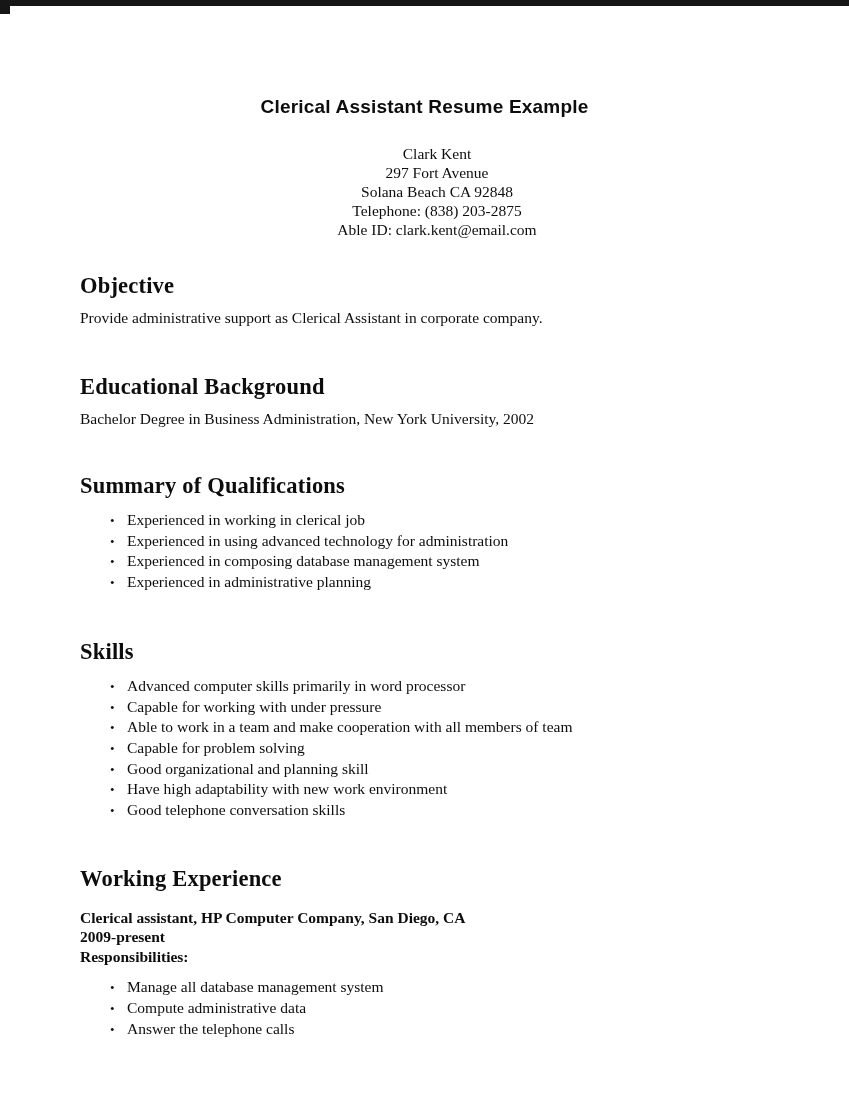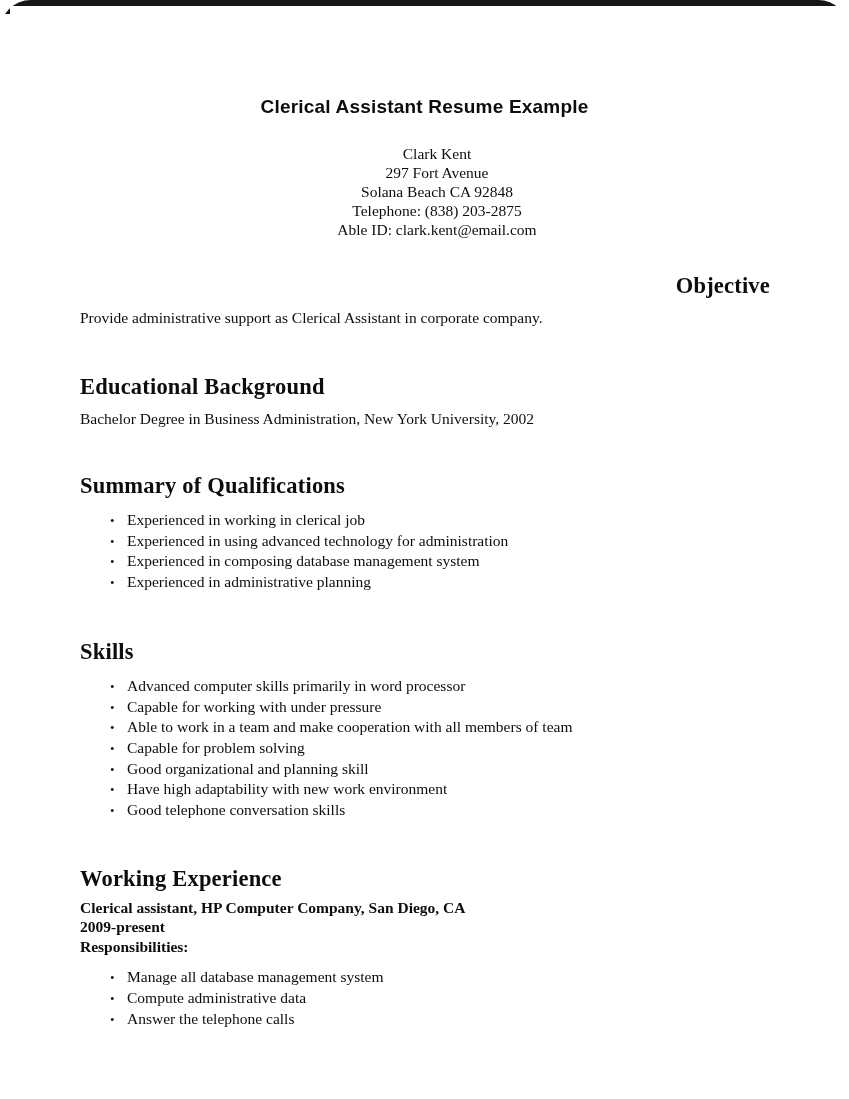--- a/index.html
+++ b/index.html
@@ -8,21 +8,20 @@
     background: #ffffff;
   }
   .page {
     position: relative;
     width: 849px;
     height: 1099px;
     background: #ffffff;
     overflow: hidden;
     font-family: "Liberation Serif", serif;
     color: #0d0d0d;
-    border-radius: 31px;
   }
   .scan-edge-top {
     position: absolute;
     top: 0;
     left: 0;
     width: 100%;
     height: 6px;
     background: #161616;
   }
   .scan-edge-corner {
@@ -51,21 +50,21 @@
   }
   .content {
     padding: 0 79px 0 80px;
   }
   .section-heading {
     margin: 0;
     font-size: 22.5px;
     font-weight: bold;
     letter-spacing: 0.2px;
   }
-  .section-heading.objective   { margin-top: 34px; text-align: right; }
+  .section-heading.objective   { margin-top: 34px; }
   .section-heading.education   { margin-top: 46px; }
   .section-heading.quals       { margin-top: 44px; }
   .section-heading.skills      { margin-top: 46px; }
   .section-heading.experience  { margin-top: 45px; }
   .section-text {
     margin: 9px 0 0 0;
     font-size: 15.5px;
     line-height: 20px;
   }
   ul.bullets {
@@ -86,21 +85,21 @@
     font-size: 13px;
     top: 1px;
   }
   .job-line {
     margin: 0;
     font-size: 15.5px;
     font-weight: bold;
     line-height: 19.5px;
   }
   .job-block {
-    margin-top: 6px;
+    margin-top: 16px;
   }
 </style>
 </head>
 <body>
 
 <div class="page">
   <div class="scan-edge-top"></div>
   <div class="scan-edge-corner"></div>
 
   <h1 class="doc-title">Clerical Assistant Resume Example</h1>

